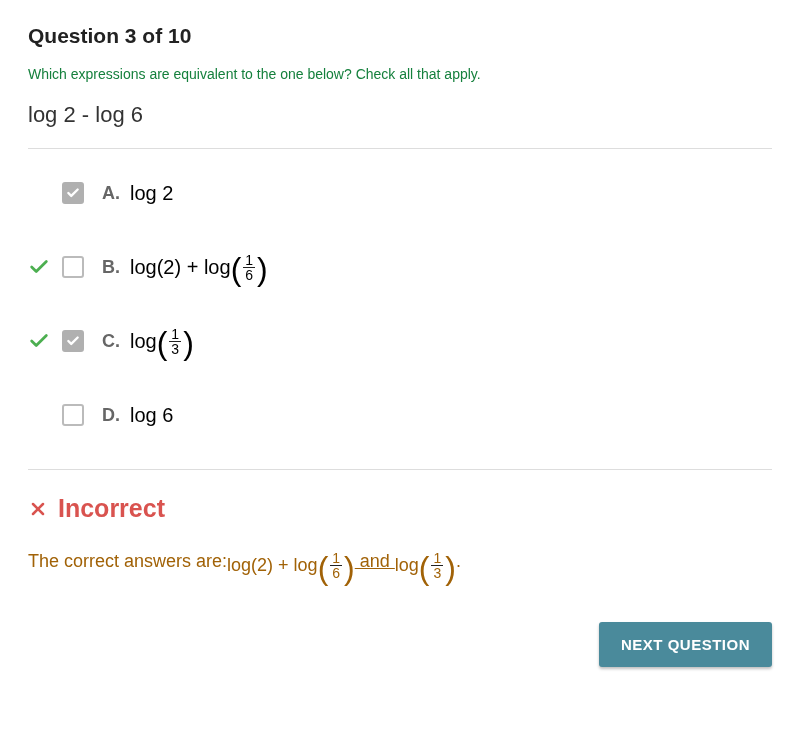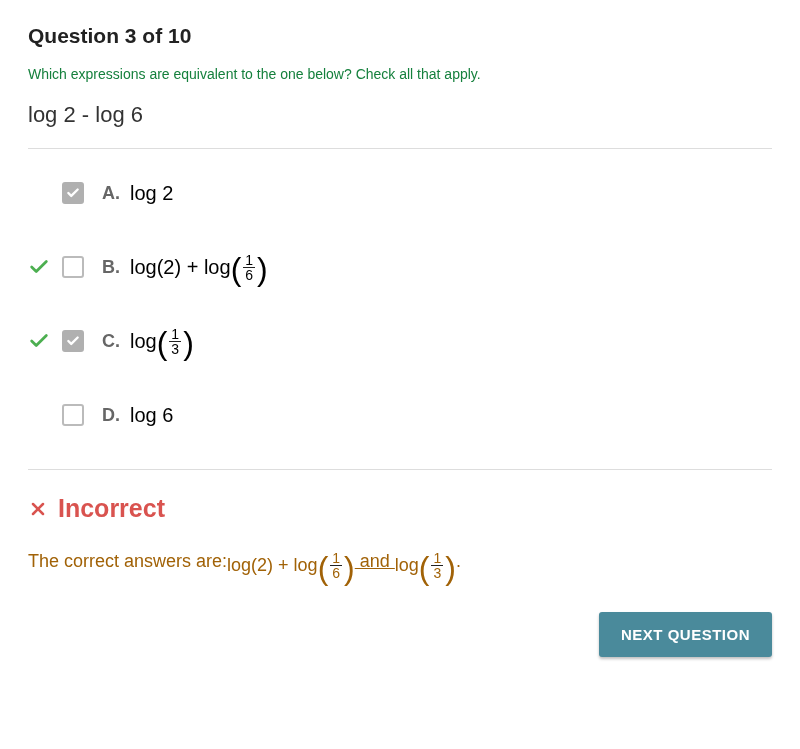--- a/index.html
+++ b/index.html
@@ -136,20 +136,21 @@
       background: #4a8a9b;
       color: #fff;
       font-weight: bold;
       font-size: 15px;
       letter-spacing: 0.5px;
       padding: 14px 22px;
       border: none;
       border-radius: 3px;
       cursor: pointer;
       box-shadow: 0 2px 3px rgba(0,0,0,0.25);
+      margin-top: 10px;
     }
     .math-inline {
       display: inline-flex;
       align-items: center;
     }
   </style>
 </head>
 <body>
 
 <div class="question-header">Question 3 of 10</div>

